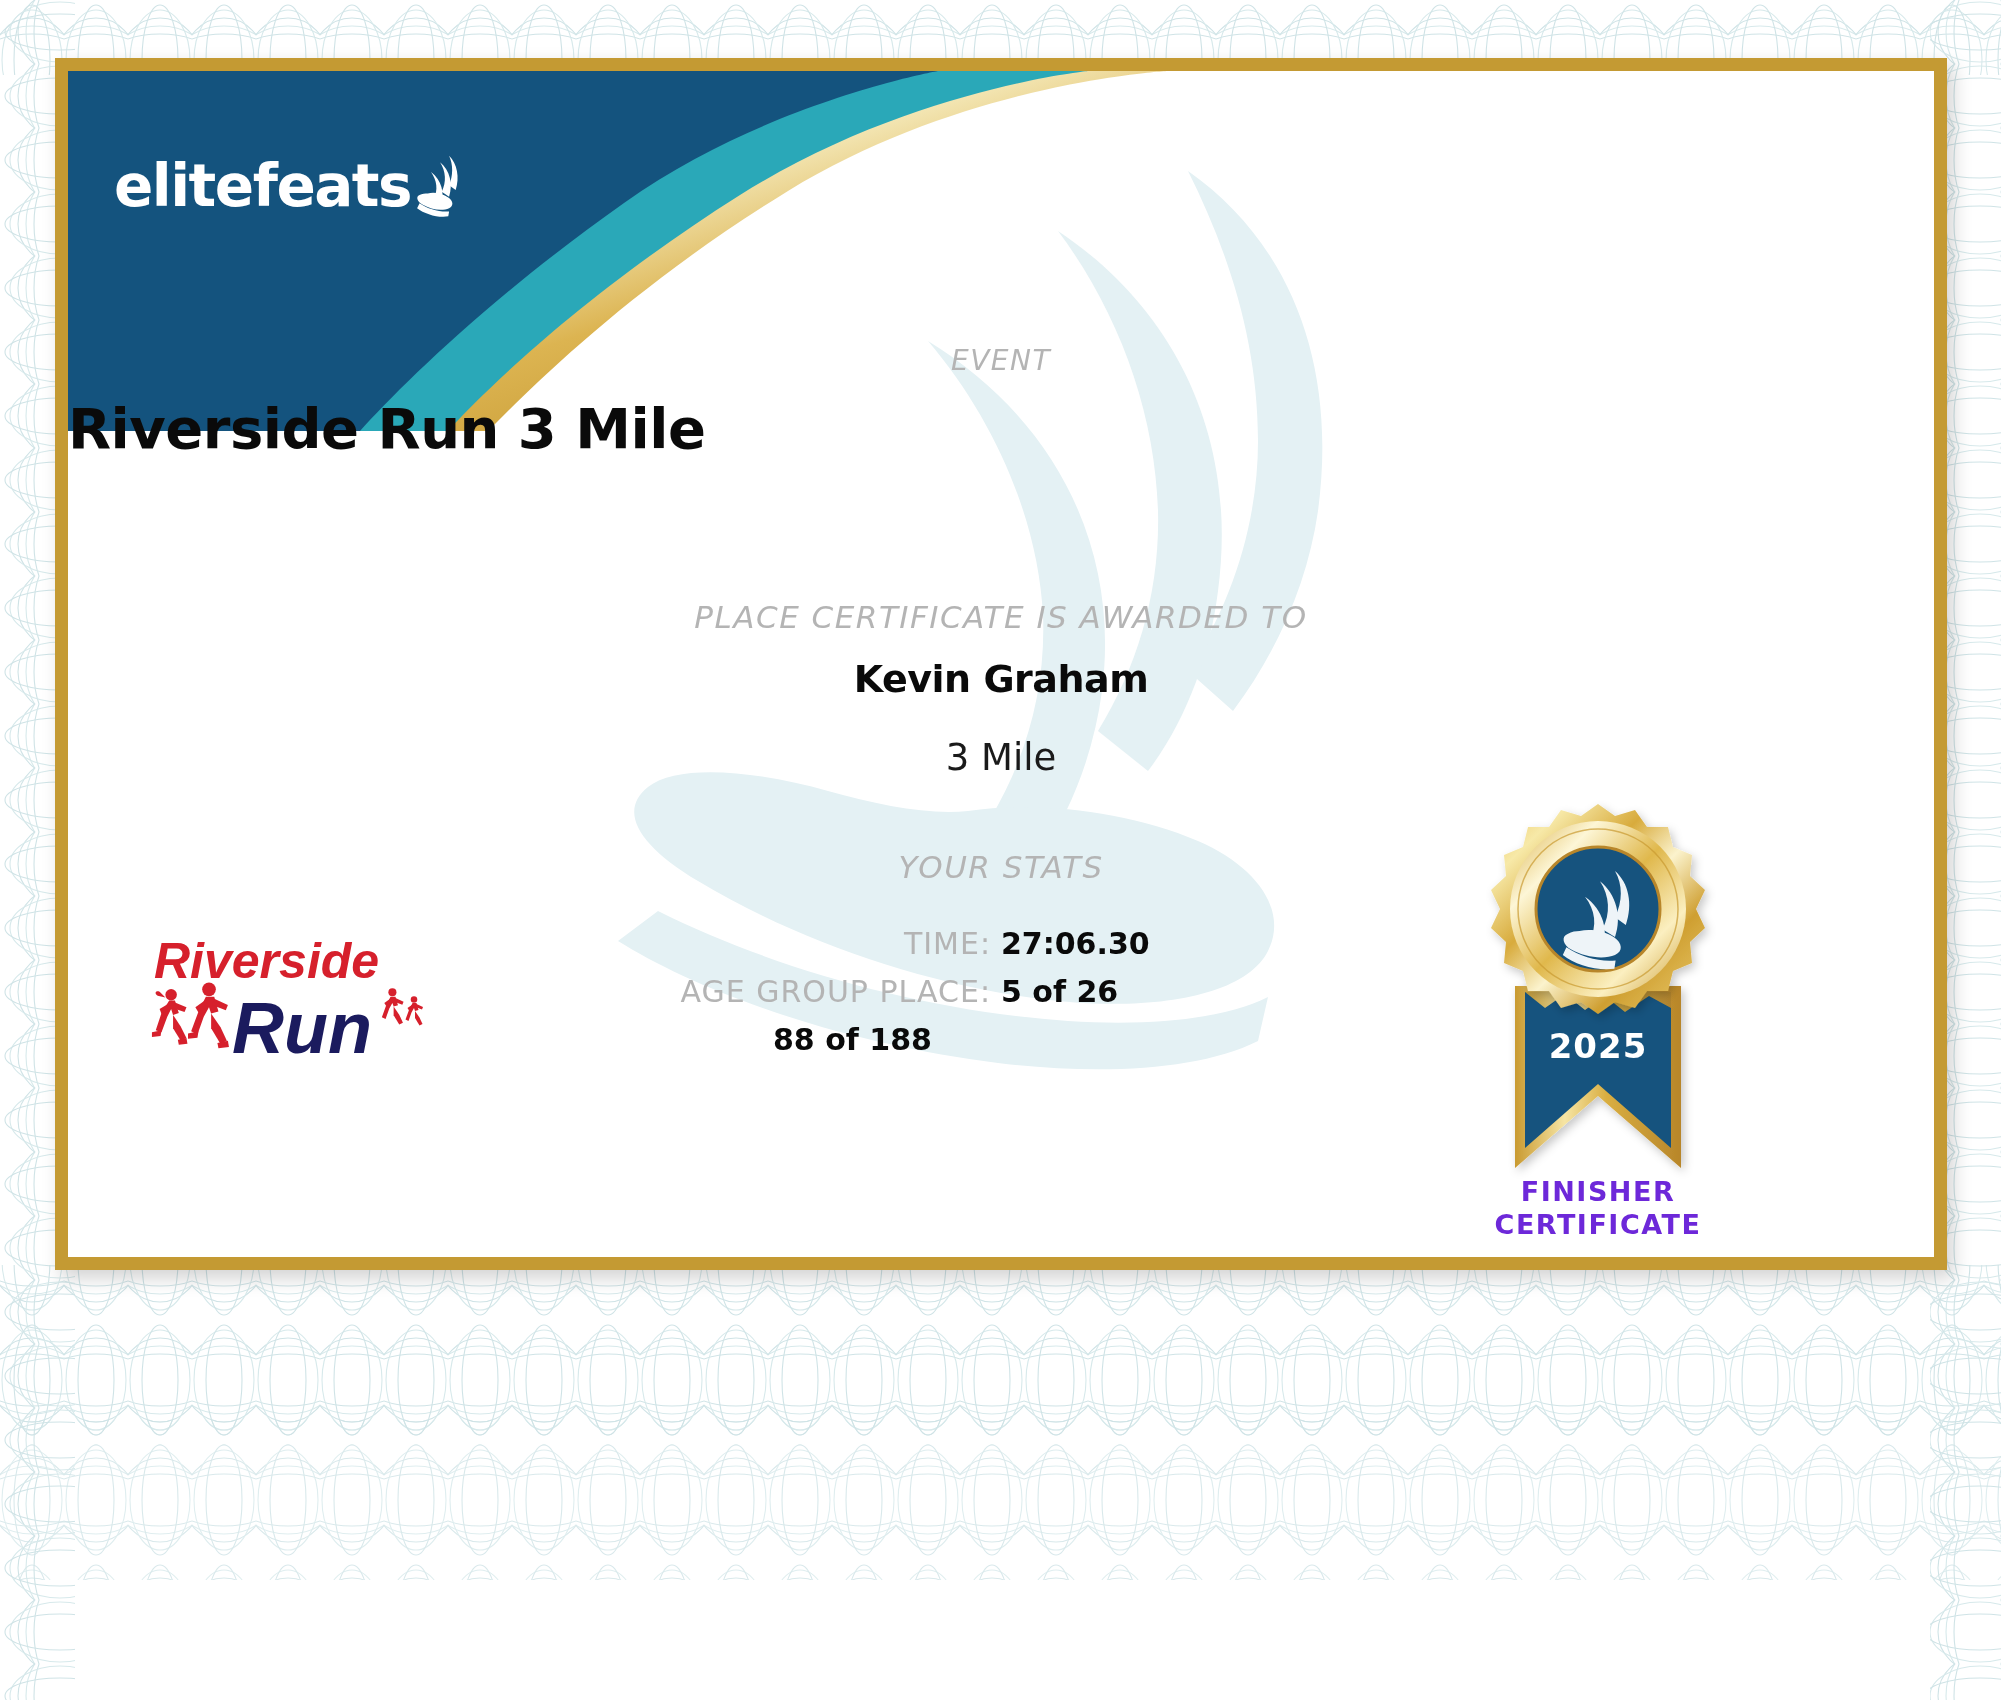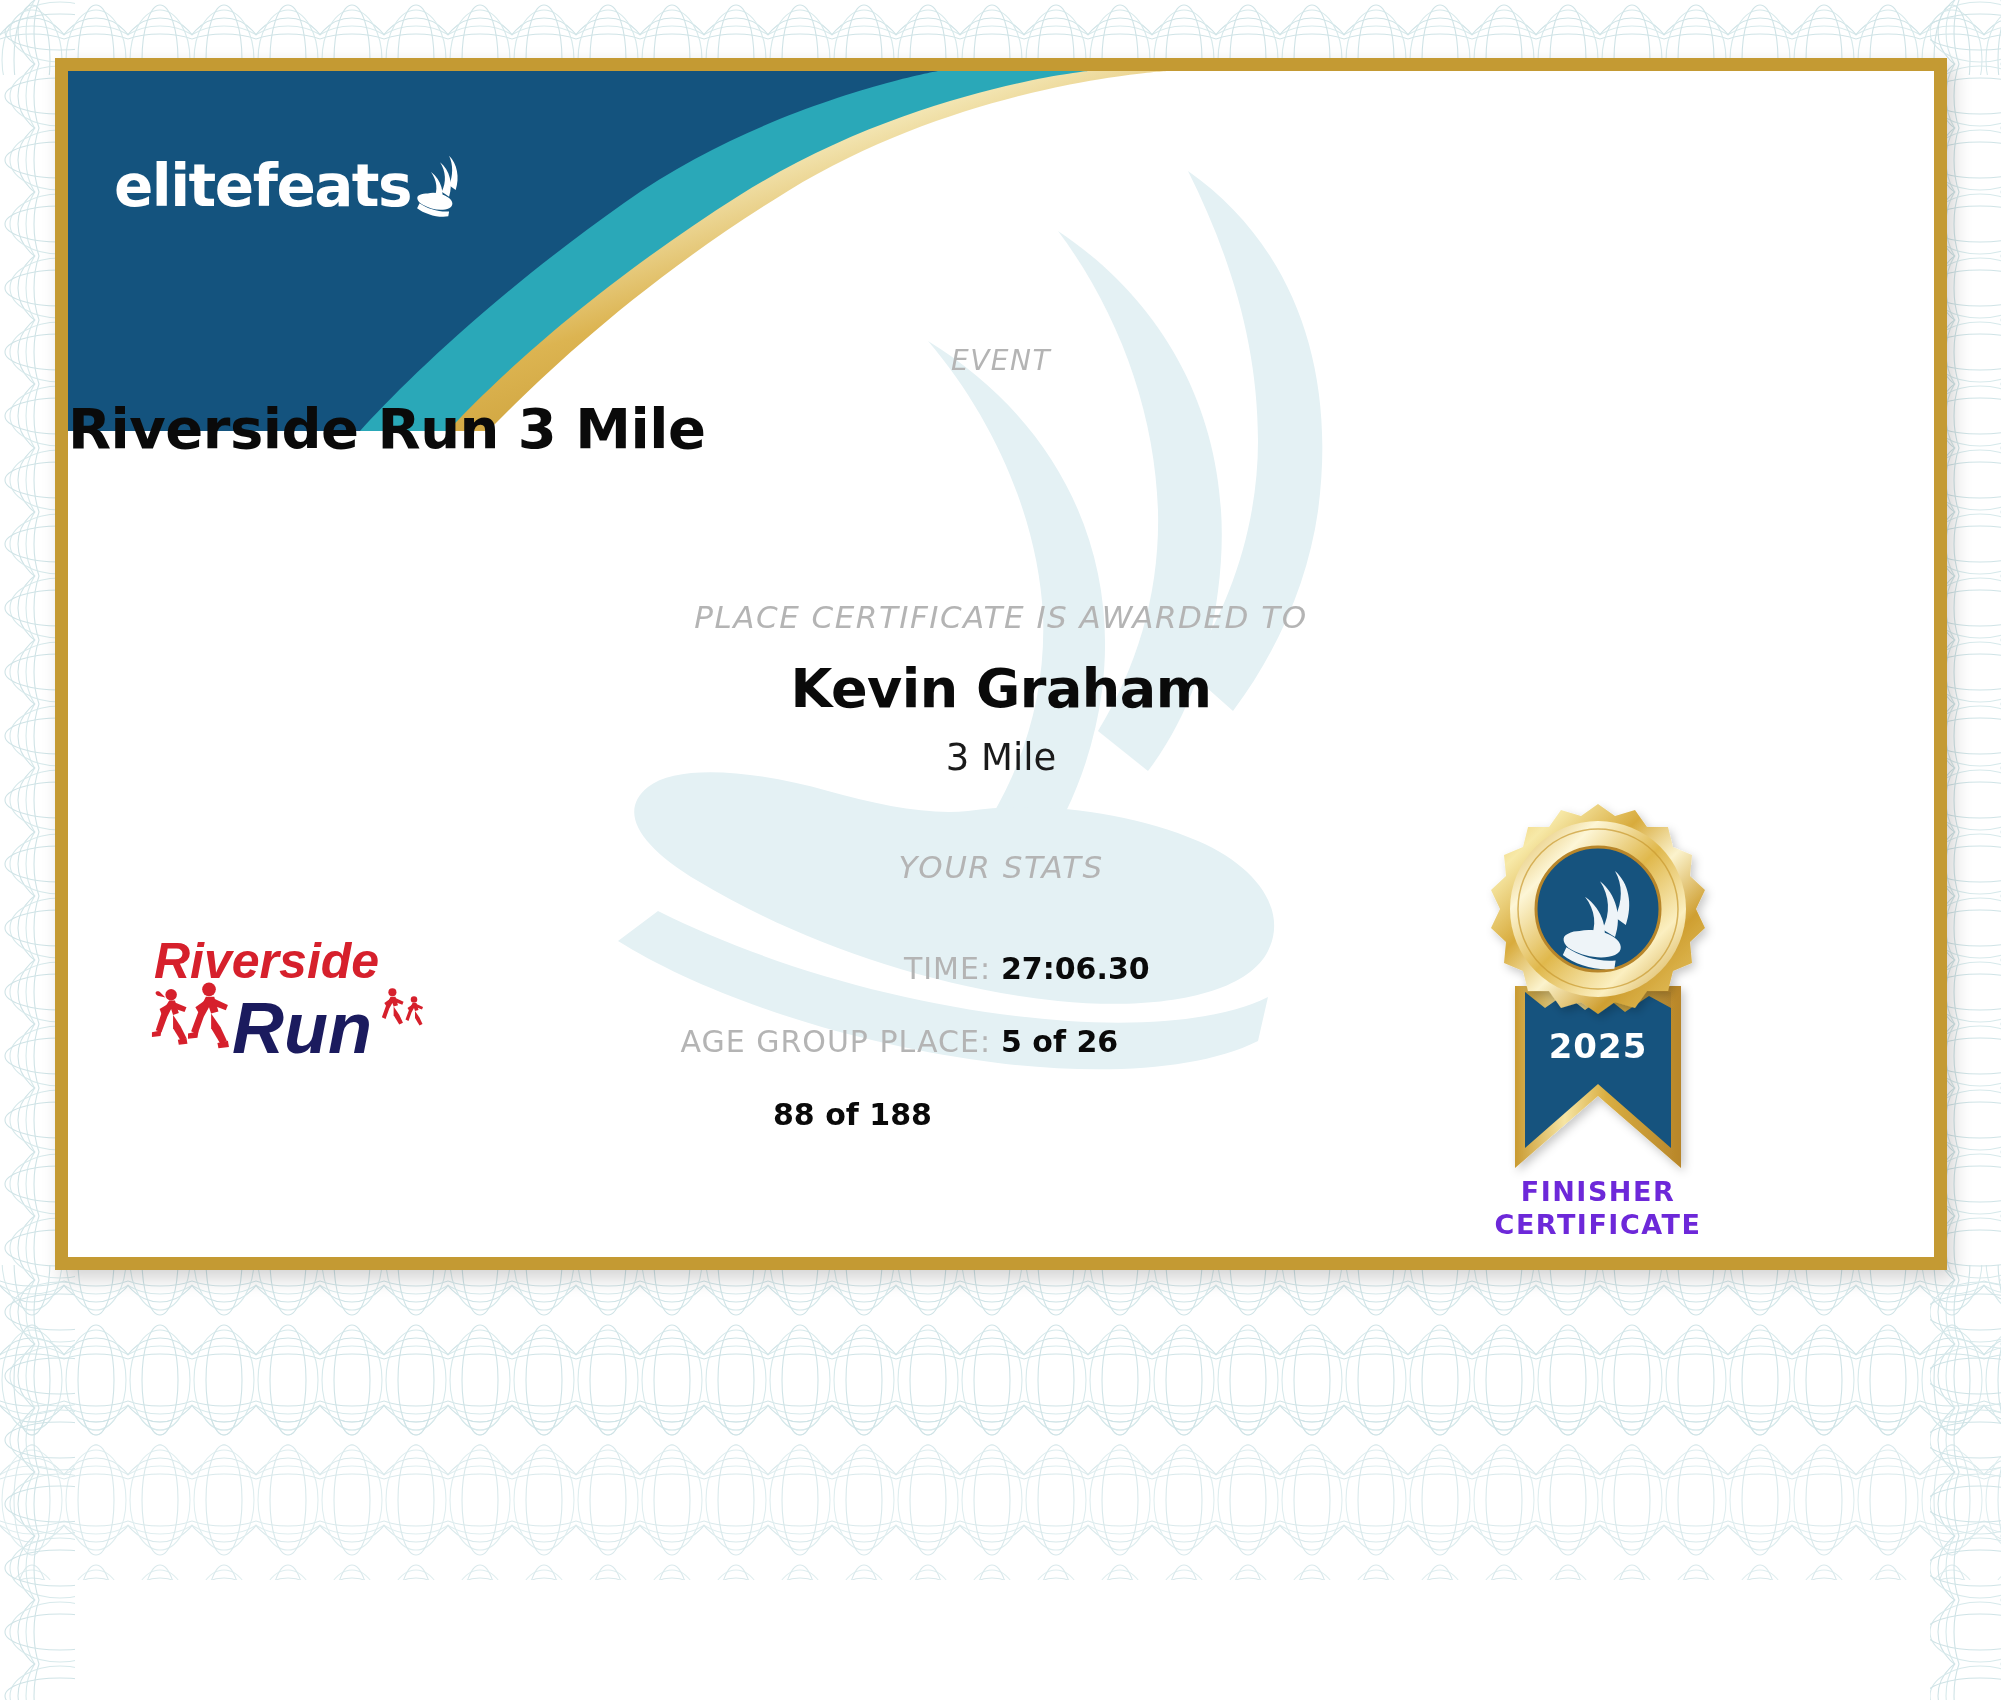--- a/index.html
+++ b/index.html
@@ -136,21 +136,21 @@
     top: 528px;
     font-size: 31px;
   }
 
   #recipient-name {
     position: absolute;
     left: 0; right: 0;
     top: 586px;
     text-align: center;
     font-family: "DejaVu Sans", sans-serif;
-    font-size: 54px;
+    font-size: 38px;
     font-weight: 700;
     color: #0a0a0a;
     letter-spacing: -0.5px;
   }
 
   #recipient-sub {
     position: absolute;
     left: 0; right: 0;
     top: 665px;
     text-align: center;
@@ -175,21 +175,20 @@
     top: 855px;
     display: flex;
     flex-direction: column;
     gap: 13px;
   }
   .stat-row {
     display: flex;
     justify-content: center;
     align-items: flex-start;
     width: 100%;
-    margin-top: 25px;
   }
   .stat-key {
     font-family: "DejaVu Sans", sans-serif;
     font-size: 30px;
     color: #b4b4b4;
     letter-spacing: 1px;
     text-align: right;
     width: 456px;
     padding-right: 10px;
     white-space: nowrap;

